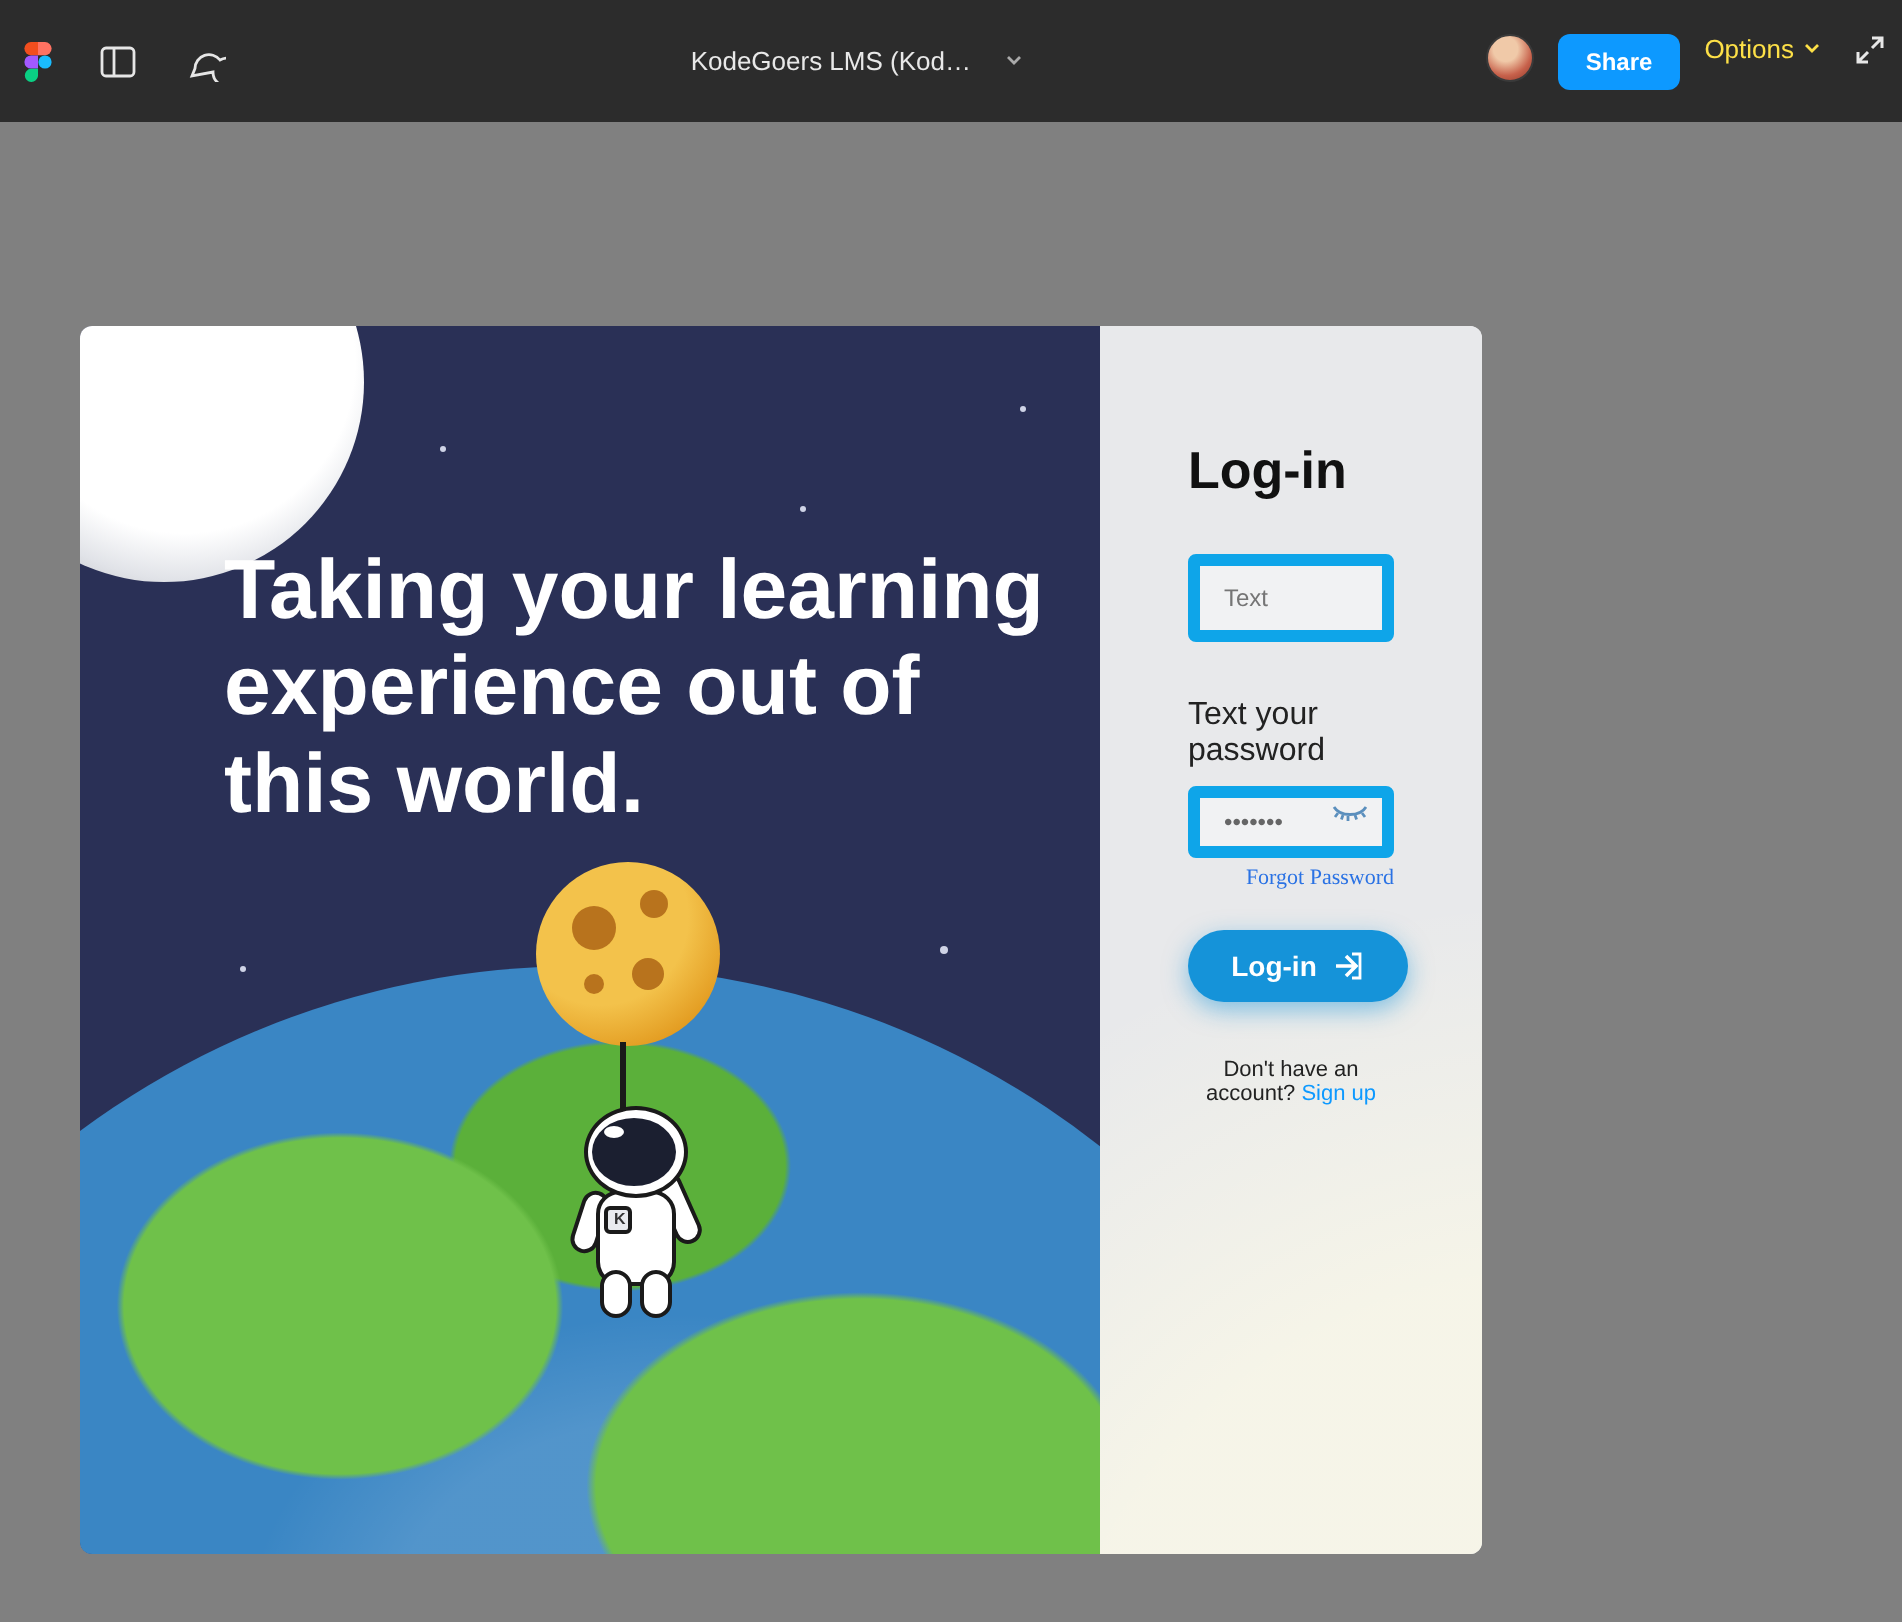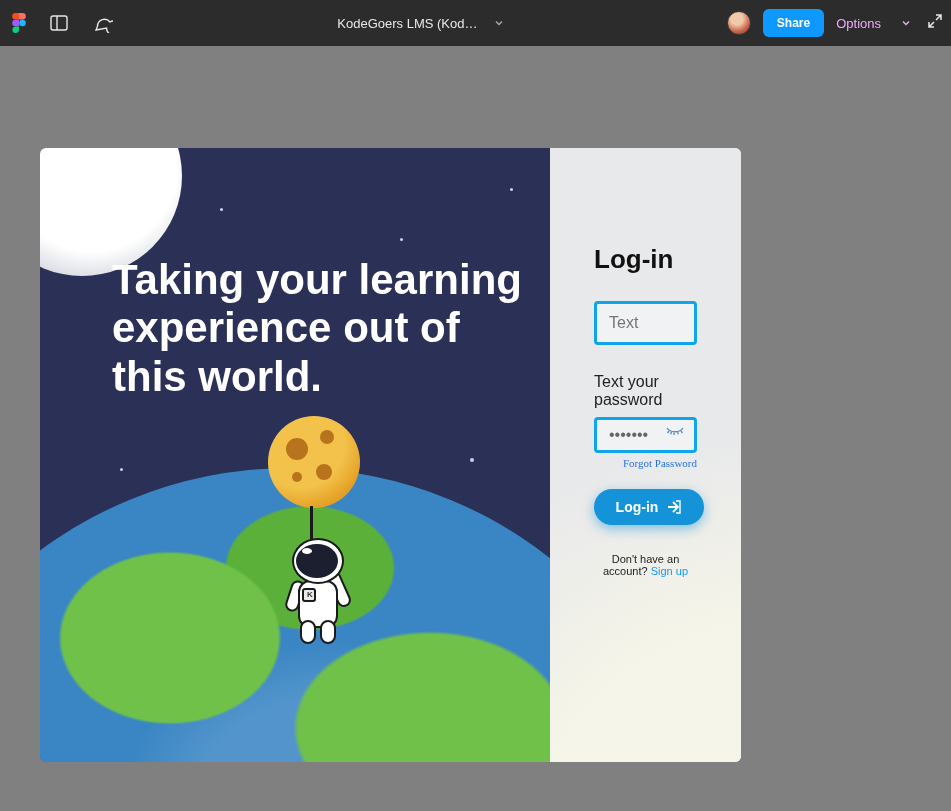--- a/index.html
+++ b/index.html
@@ -5,47 +5,47 @@
   * { box-sizing: border-box; margin: 0; padding: 0; }
   body {
     width: 951px;
     height: 811px;
     background: #808080;
     font-family: -apple-system, BlinkMacSystemFont, "Segoe UI", Arial, sans-serif;
     overflow: hidden;
   }
   
   .toolbar {
-    height: 46px;
+    height: 61px;
     background: #2c2c2c;
     display: flex;
     align-items: center;
     color: #fff;
     padding: 0 8px;
   }
   .toolbar-left { display: flex; align-items: center; gap: 22px; padding-left: 4px; }
   .toolbar-center { flex: 1; display: flex; justify-content: center; align-items: center; gap: 10px; }
-  .toolbar-right { display: flex; align-items: center; gap: 12px; }
+  .toolbar-right { display: flex; align-items: flex-start; gap: 12px; }
   .figma-logo svg { display:block; }
   .icon-btn { width: 22px; height: 22px; display: flex; align-items: center; justify-content: center; color: #e6e6e6; cursor: pointer; }
   .file-title { font-size: 13px; color: #e8e8e8; }
   .chevron-down { color: #aaa; margin-left: 6px; }
   .avatar {
     width: 24px; height: 24px; border-radius: 50%;
     background: radial-gradient(circle at 40% 30%, #f0c9a8 30%, #c7614b 65%, #8a3627 100%);
     border: 1px solid #3a3a3a;
   }
   .share-btn {
     background: #0d99ff; color: #fff;
     font-size: 12px; font-weight: 600;
     padding: 7px 14px; border-radius: 6px; border:none; cursor:pointer;
   }
   .options-btn {
-    display: flex; align-items: center; gap: 20px;
-    font-size: 13px; color: #f0abfc; cursor: pointer;
+    display: flex; align-items: center; gap: 4px;
+    font-size: 13px; color: #fde047; cursor: pointer;
   }
   .expand-icon { color: #e8e8e8; cursor: pointer; margin-left: 4px; }
 
   
   .canvas { width: 100%; height: calc(811px - 46px); position: relative; }
   .frame {
     position: absolute;
     left: 40px; top: 102px;
     width: 701px; height: 614px;
     background: #e5e5e5;
@@ -120,33 +120,33 @@
   .astro .leg-l{ position:absolute; left:22px; top:84px; width:16px; height:24px; background:#fff; border-radius:8px; border:2px solid #1a1a1a; }
   .astro .leg-r{ position:absolute; left:42px; top:84px; width:16px; height:24px; background:#fff; border-radius:8px; border:2px solid #1a1a1a; }
   .astro .pack{ position:absolute; left:24px; top:52px; width:14px; height:14px; background:#e9ebee; border-radius:3px; border:2px solid #1a1a1a; }
   .astro .pack::after{content:"K";font-size:8px;font-weight:700;color:#333;position:absolute;left:3px;top:0;}
 
   
   .right-panel {
     flex:1; height:100%;
     background: #e8e9eb;
     position:relative;
-    padding: 96px 44px 0 44px;
+    padding: 57px 44px 0 44px;
     overflow:hidden;
   }
   .right-gradient{
     position:absolute; left:-220px; top:280px; width:900px; height:900px;
     border-radius:50%;
     background: radial-gradient(circle, rgba(255,252,230,0.6) 40%, rgba(232,233,235,0) 70%);
   }
   .login-title{ font-size: 26px; font-weight: 700; color:#111; margin-bottom: 26px; position:relative; }
   .field-label{ font-size:16px; font-weight:500; color:#222; margin-bottom:8px; display:block; position:relative;}
   .text-input{
-    width:100%; height:44px; background:#f1f2f3; border:3px solid #0ea5e9;
-    border-radius:4px; padding:0 12px; font-size:16px; color:#666;
+    width:100%; height:44px; background:#f1f2f3; border:6px solid #0ea5e9;
+    border-radius:4px; padding:0 12px; font-size:12px; color:#666;
   }
   .field-block{ margin-bottom: 28px; position:relative; }
   .password-wrap{ position:relative; }
   .eye-icon{
     position:absolute; right:12px; top:50%; transform:translateY(-50%);
     color:#5b8fbd; cursor:pointer;
   }
   .forgot{
     display:block; text-align:right; font-size:11px; color:#2a72e4;
     margin-top:4px; cursor:pointer;font-family:Liberation Serif, serif;

